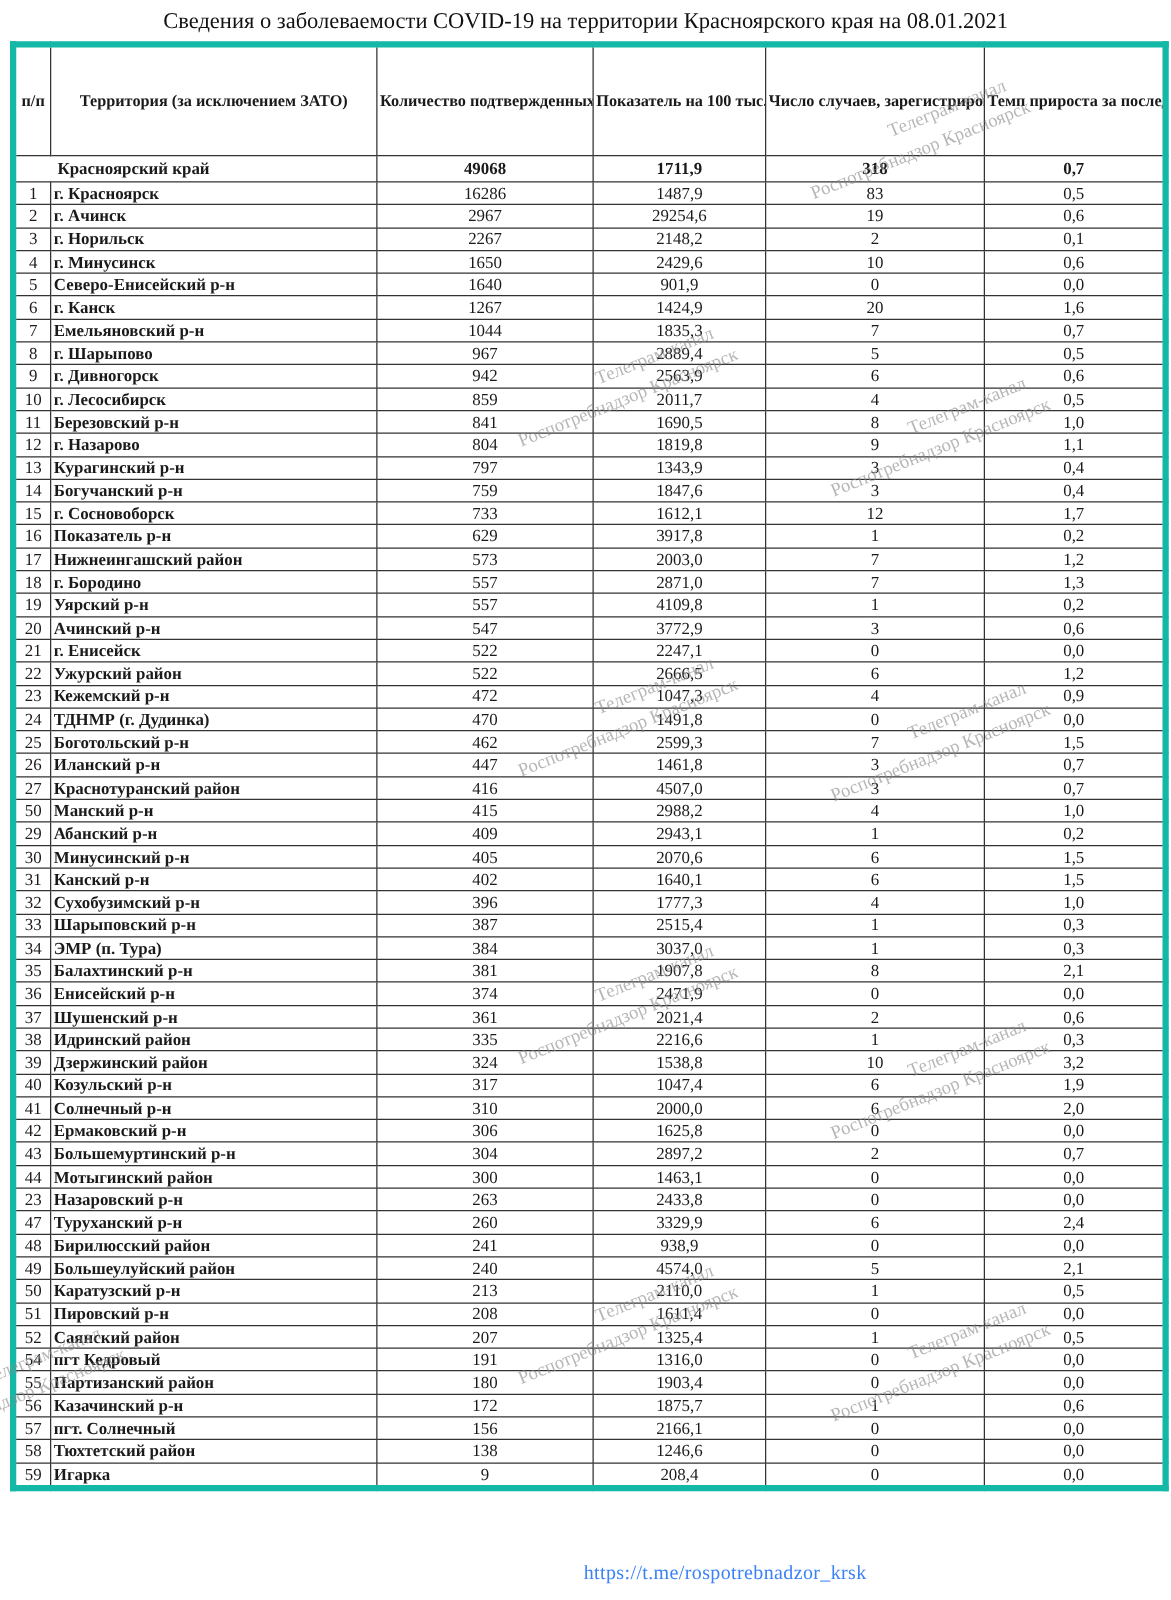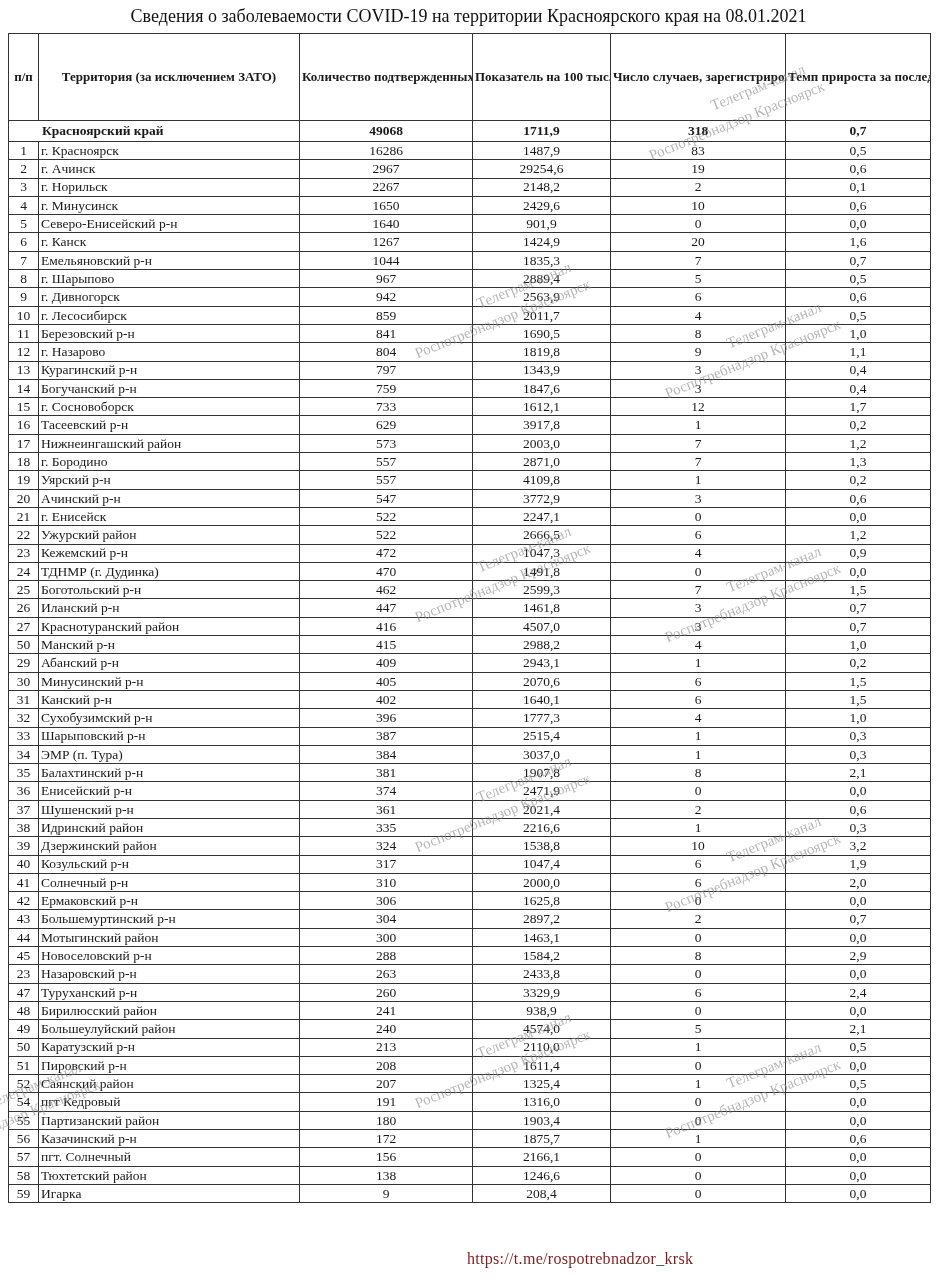--- a/index.html
+++ b/index.html
@@ -13,44 +13,44 @@
   }
   .title{
     position:absolute;top:6px;left:0;width:937px;
     text-align:center;font-size:18px;font-weight:400;color:#111;
   }
   table.covid{
     position:absolute;top:33px;left:8px;
     width:922px;
     border-collapse:collapse;
     table-layout:fixed;
-    border:1px solid #14b8a6;
+    border:5px solid #14b8a6;
   }
   table.covid th, table.covid td{
     border:1px solid #333;
     padding:0 2px;
     overflow:hidden;
     white-space:nowrap;
   }
   thead th{
     height:86px;
     font-size:13px;font-weight:bold;text-align:center;
     white-space:normal;line-height:1.35;
     vertical-align:middle;
     padding:0 6px;
   }
   td{height:17.3px;font-size:13.5px;line-height:1;vertical-align:middle;}
   td.c-num{text-align:center;font-weight:400;}
-  td.c-name{text-align:left;padding-left:10px;font-weight:normal;}
+  td.c-name{text-align:left;padding-left:10px;font-weight:bold;}
   td.c-val{text-align:center;}
   tr.summary td{font-weight:bold;height:20px;}
   tr.summary td.c-name{padding-left:33px;}
   .footer-link{
     position:absolute;left:467px;top:1250px;
-    font-size:16px;color:#7f1d1d;letter-spacing:.3px;
+    font-size:16px;color:#3b82f6;letter-spacing:.3px;
   }
   .watermark{
     position:absolute;
     transform:rotate(-22deg);
     transform-origin:left top;
     color:#8a8a8a;opacity:.62;
     font-size:15px;line-height:23px;
     white-space:nowrap;
     pointer-events:none;
     z-index:5;
@@ -208,21 +208,21 @@
         <tr>
           <td class="c-num">15</td>
           <td class="c-name">г. Сосновоборск</td>
           <td class="c-val">733</td>
           <td class="c-val">1612,1</td>
           <td class="c-val">12</td>
           <td class="c-val">1,7</td>
         </tr>
         <tr>
           <td class="c-num">16</td>
-          <td class="c-name">Тасеевский р-н</td>
+          <td class="c-name">Показатель р-н</td>
           <td class="c-val">629</td>
           <td class="c-val">3917,8</td>
           <td class="c-val">1</td>
           <td class="c-val">0,2</td>
         </tr>
         <tr>
           <td class="c-num">17</td>
           <td class="c-name">Нижнеингашский район</td>
           <td class="c-val">573</td>
           <td class="c-val">2003,0</td>
@@ -439,28 +439,20 @@
         </tr>
         <tr>
           <td class="c-num">44</td>
           <td class="c-name">Мотыгинский район</td>
           <td class="c-val">300</td>
           <td class="c-val">1463,1</td>
           <td class="c-val">0</td>
           <td class="c-val">0,0</td>
         </tr>
         <tr>
-          <td class="c-num">45</td>
-          <td class="c-name">Новоселовский р-н</td>
-          <td class="c-val">288</td>
-          <td class="c-val">1584,2</td>
-          <td class="c-val">8</td>
-          <td class="c-val">2,9</td>
-        </tr>
-        <tr>
           <td class="c-num">23</td>
           <td class="c-name">Назаровский р-н</td>
           <td class="c-val">263</td>
           <td class="c-val">2433,8</td>
           <td class="c-val">0</td>
           <td class="c-val">0,0</td>
         </tr>
         <tr>
           <td class="c-num">47</td>
           <td class="c-name">Туруханский р-н</td>

